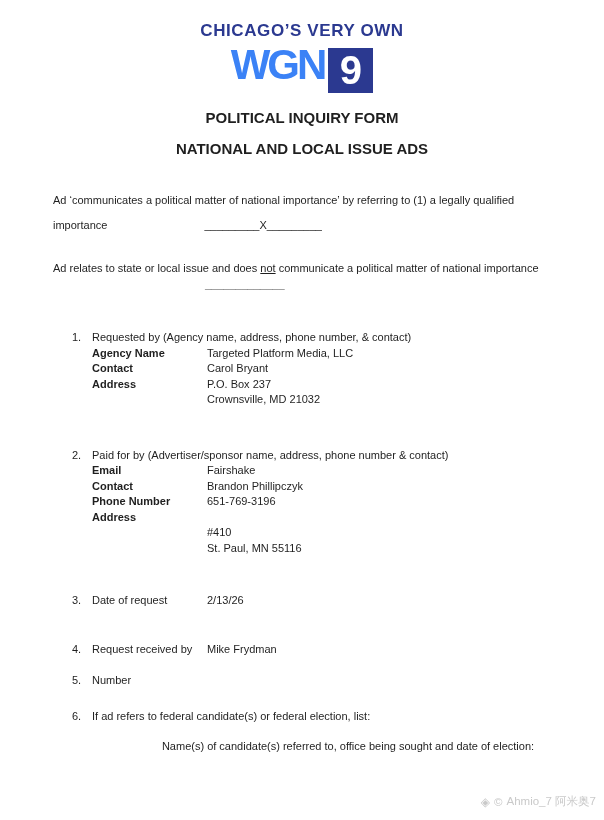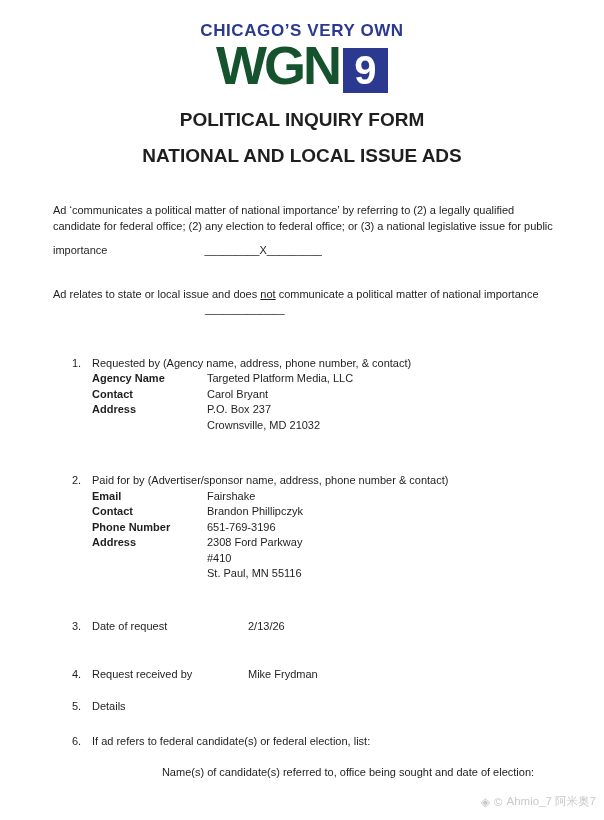--- a/index.html
+++ b/index.html
@@ -14,56 +14,56 @@
     overflow:hidden;
   }
   
   .logo { text-align:center; padding-top:21px; }
   .tagline {
     color:#2b3990; font-weight:bold; font-size:17px;
     letter-spacing:0.6px; line-height:19px;
   }
   .wgn-row { display:flex; justify-content:center; align-items:flex-start; margin-top:0px; }
   .wgn-letters {
-    color:#14532d; font-weight:bold; font-size:54px;
+    color:#3b82f6; font-weight:bold; font-size:42px;
     letter-spacing:-3px; line-height:50px;
   }
   .nine-box {
     width:45px; height:45px; background:#2b3990;
     color:#ffffff; font-size:40px; font-weight:bold;
     display:flex; align-items:center; justify-content:center;
     margin-top:8px; margin-left:4px; line-height:45px;
   }
   
-  .doc-title { text-align:center; font-weight:bold; font-size:19px; }
+  .doc-title { text-align:center; font-weight:bold; font-size:15px; }
   .doc-title.first { margin-top:16px; }
   .doc-title.second { margin-top:14px; }
   
   .para { margin-left:53px; width:515px; line-height:15.5px; }
   .para-national { margin-top:36px; }
   .para-local { margin-top:28px; }
   .answer-line { display:inline-block; margin-left:97px; letter-spacing:0px;margin-top:9px; }
-  .answer-line-2 { display:inline-block; margin-left:152px; }
+  .answer-line-2 { display:inline-block; margin-left:152px;font-weight:bold; }
   .u { text-decoration:underline; }
   
   .item { display:flex; margin-left:72px; line-height:15.5px; }
   .item .num { width:20px; flex:0 0 20px; }
   .item .content { flex:1; }
   .frow { display:flex; line-height:15.5px; }
   .flabel { width:115px; flex:0 0 115px; font-weight:bold; }
   .fvalue { flex:1; }
   .inline-label { width:115px; flex:0 0 115px; display:inline-block; }
   .item-1 { margin-top:38px; }
   .item-2 { margin-top:40px; }
   .item-3 { margin-top:37px; }
   .item-4 { margin-top:33px; }
   .item-5 { margin-top:16px; }
   .item-6 { margin-top:20px; }
   .sub-line { margin-left:92px; margin-top:15px; line-height:15.5px;text-align:center; }
-  .row-pair { display:flex;gap:41px; }
+  .row-pair { display:flex; }
   
   .watermark {
     position:absolute; right:8px; bottom:11px;
     color:#c9c9c9; font-size:11.5px;
     display:flex; align-items:center; gap:4px;
   }
   .wm-icon { font-size:12px; }
 </style>
 </head>
 <body>
@@ -75,22 +75,21 @@
     <div class="wgn-row">
       <span class="wgn-letters">WGN</span>
       <span class="nine-box">9</span>
     </div>
   </div>
 
   <div class="doc-title first">POLITICAL INQUIRY FORM</div>
   <div class="doc-title second">NATIONAL AND LOCAL ISSUE ADS</div>
 
   <div class="para para-national">
-    <div>Ad ‘communicates a political matter of national importance’ by referring to (2) a legally qualified</div>
-    <div>candidate for federal office; (2) any election to federal office; or (3) a national legislative issue for public</div>
+    <div>Ad ‘communicates a political matter of national importance’ by referring to (1) a legally qualified</div>
     <div><span>importance</span><span class="answer-line">_________X_________</span></div>
   </div>
 
   <div class="para para-local">
     <div><span>Ad relates to state or local issue and does </span><span class="u">not</span><span> communicate a political matter of national importance</span></div>
     <div><span class="answer-line-2">_____________</span></div>
   </div>
 
   <div class="item item-1">
     <span class="num">1.</span>
@@ -126,21 +125,20 @@
       <div class="frow">
           <span class="flabel">Contact</span>
           <span class="fvalue">Brandon Phillipczyk</span>
         </div>
       <div class="frow">
           <span class="flabel">Phone Number</span>
           <span class="fvalue">651-769-3196</span>
         </div>
       <div class="frow">
           <span class="flabel">Address</span>
-          <span class="fvalue">2308 Ford Parkway</span>
         </div>
       <div class="frow">
           <span class="flabel"></span>
           <span class="fvalue">#410</span>
         </div>
       <div class="frow">
           <span class="flabel"></span>
           <span class="fvalue">St. Paul, MN 55116</span>
         </div>
     </div>
@@ -158,21 +156,21 @@
     <span class="num">4.</span>
     <div class="content row-pair">
       <span class="inline-label">Request received by</span>
       <span>Mike Frydman</span>
     </div>
   </div>
 
   <div class="item item-5">
     <span class="num">5.</span>
     <div class="content">
-      <span>Details</span>
+      <span>Number</span>
     </div>
   </div>
 
   <div class="item item-6">
     <span class="num">6.</span>
     <div class="content">
       <span>If ad refers to federal candidate(s) or federal election, list:</span>
     </div>
   </div>
 

